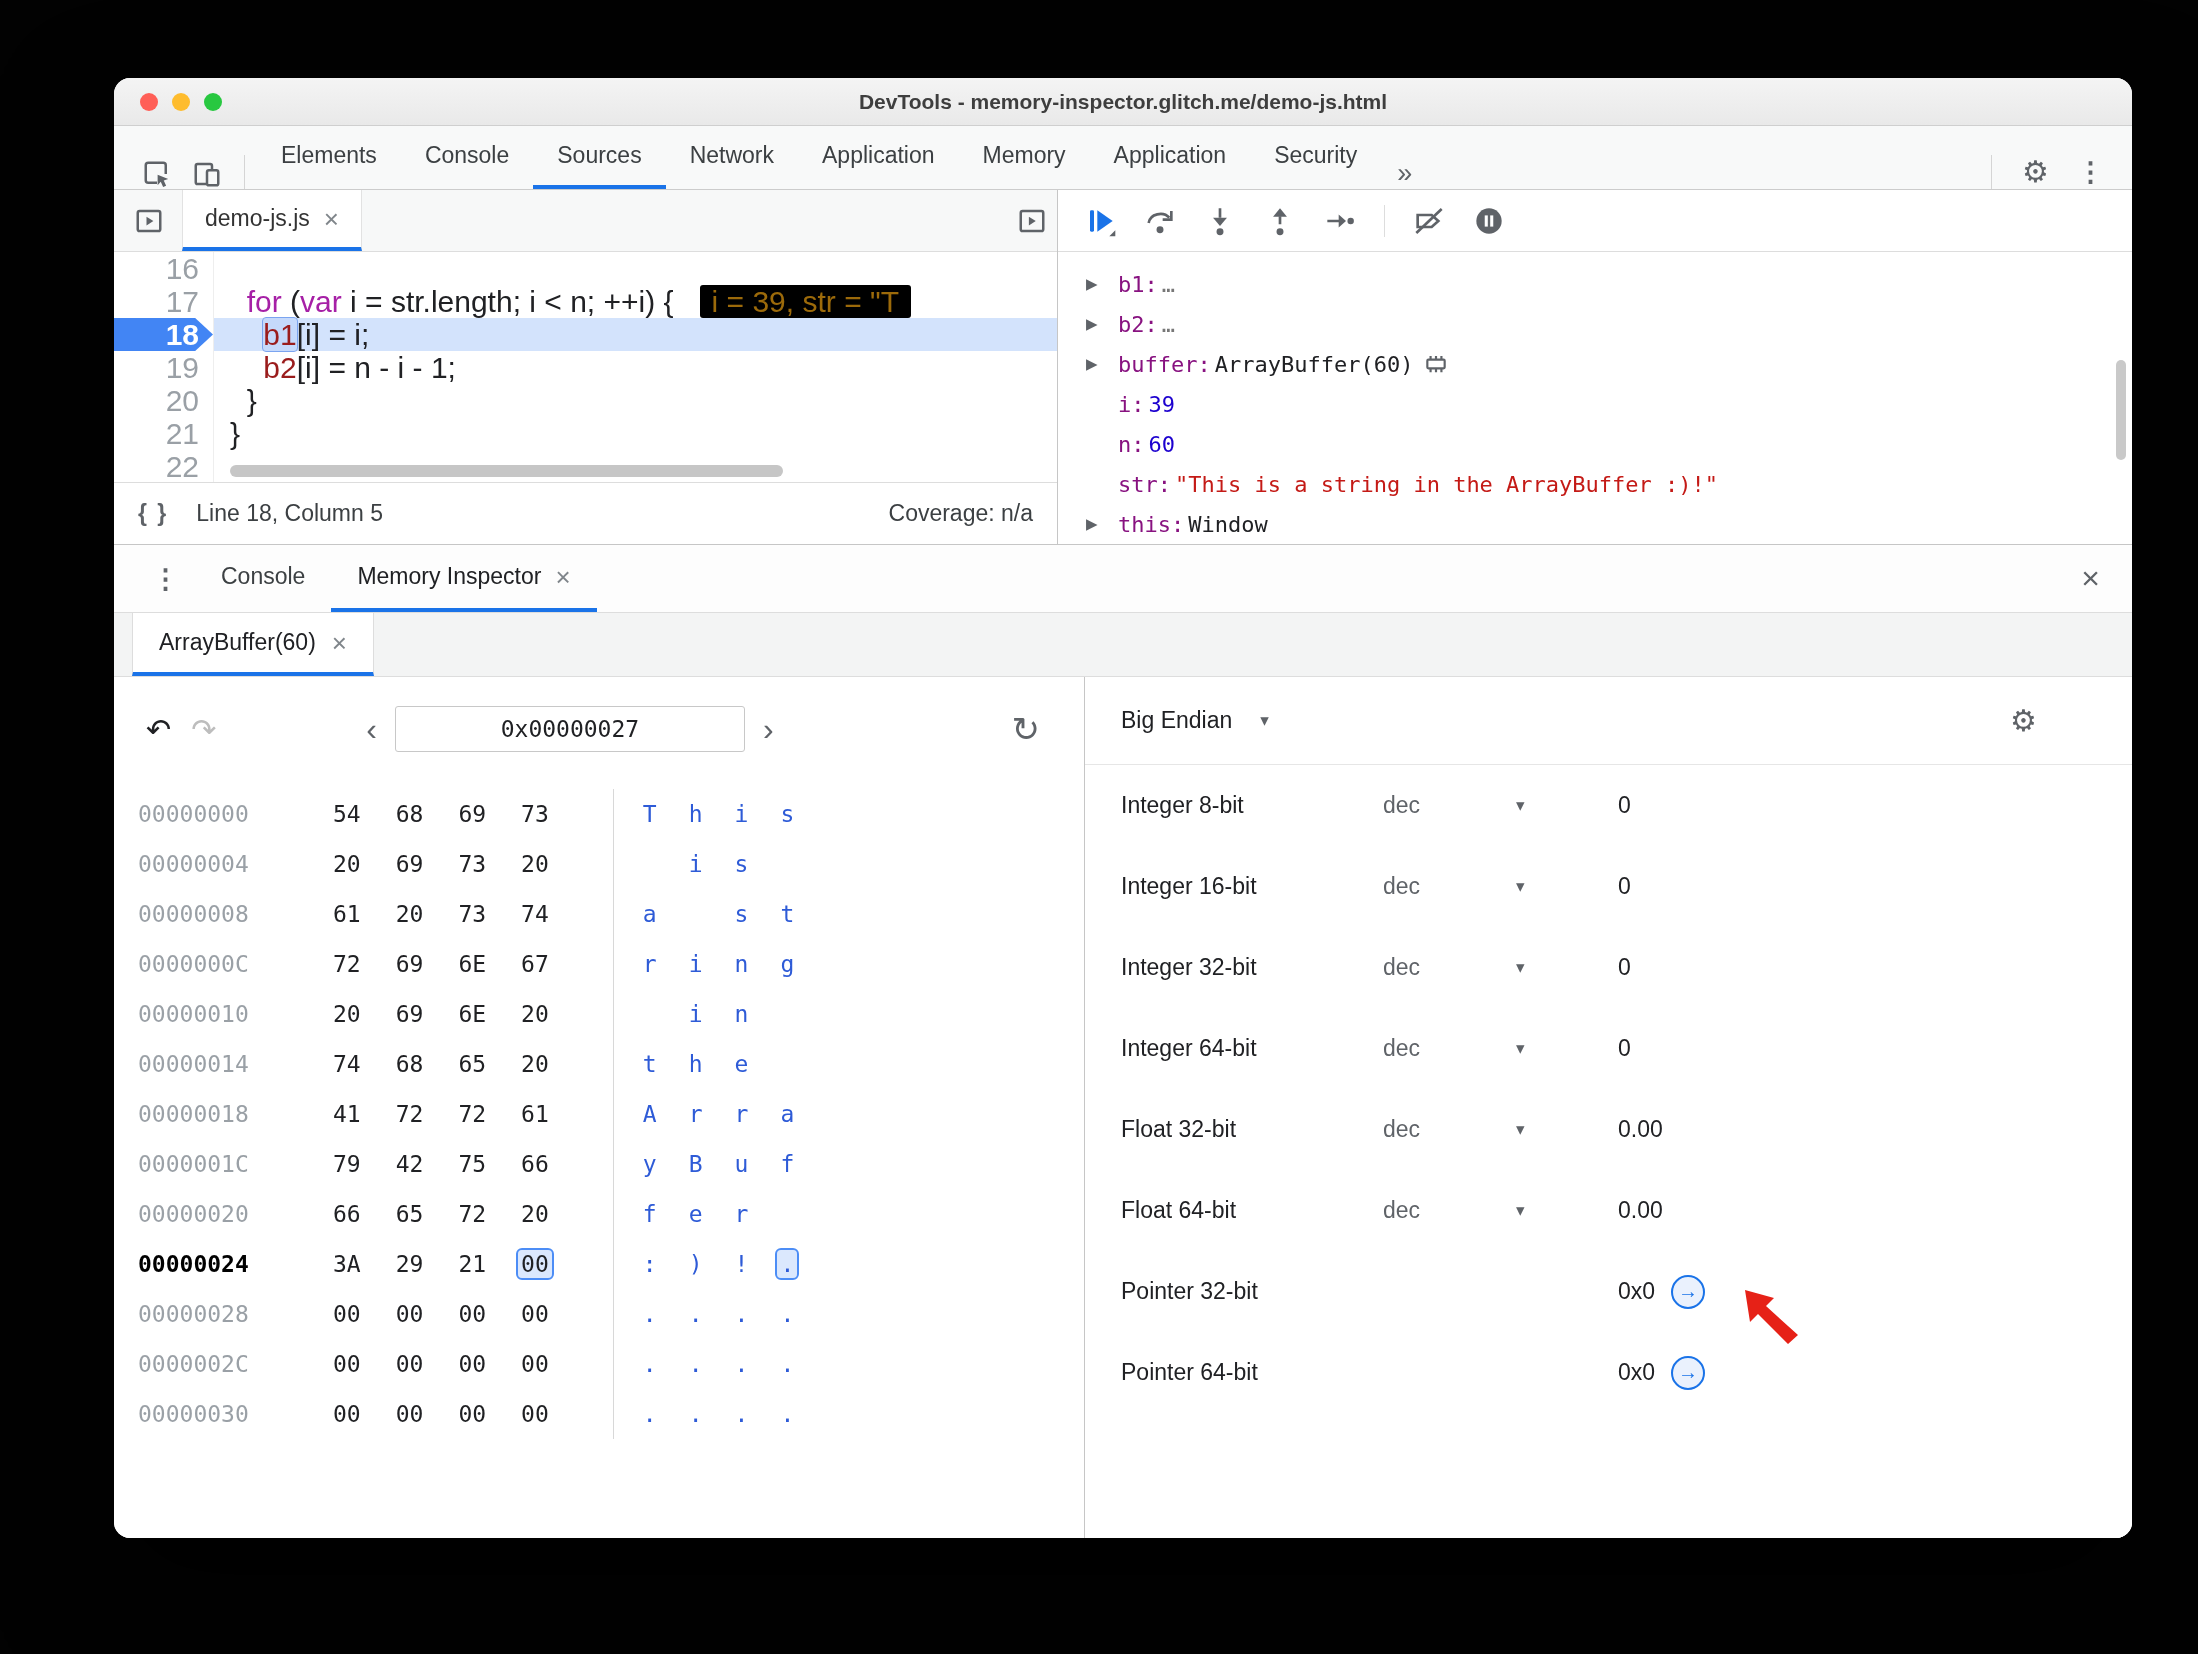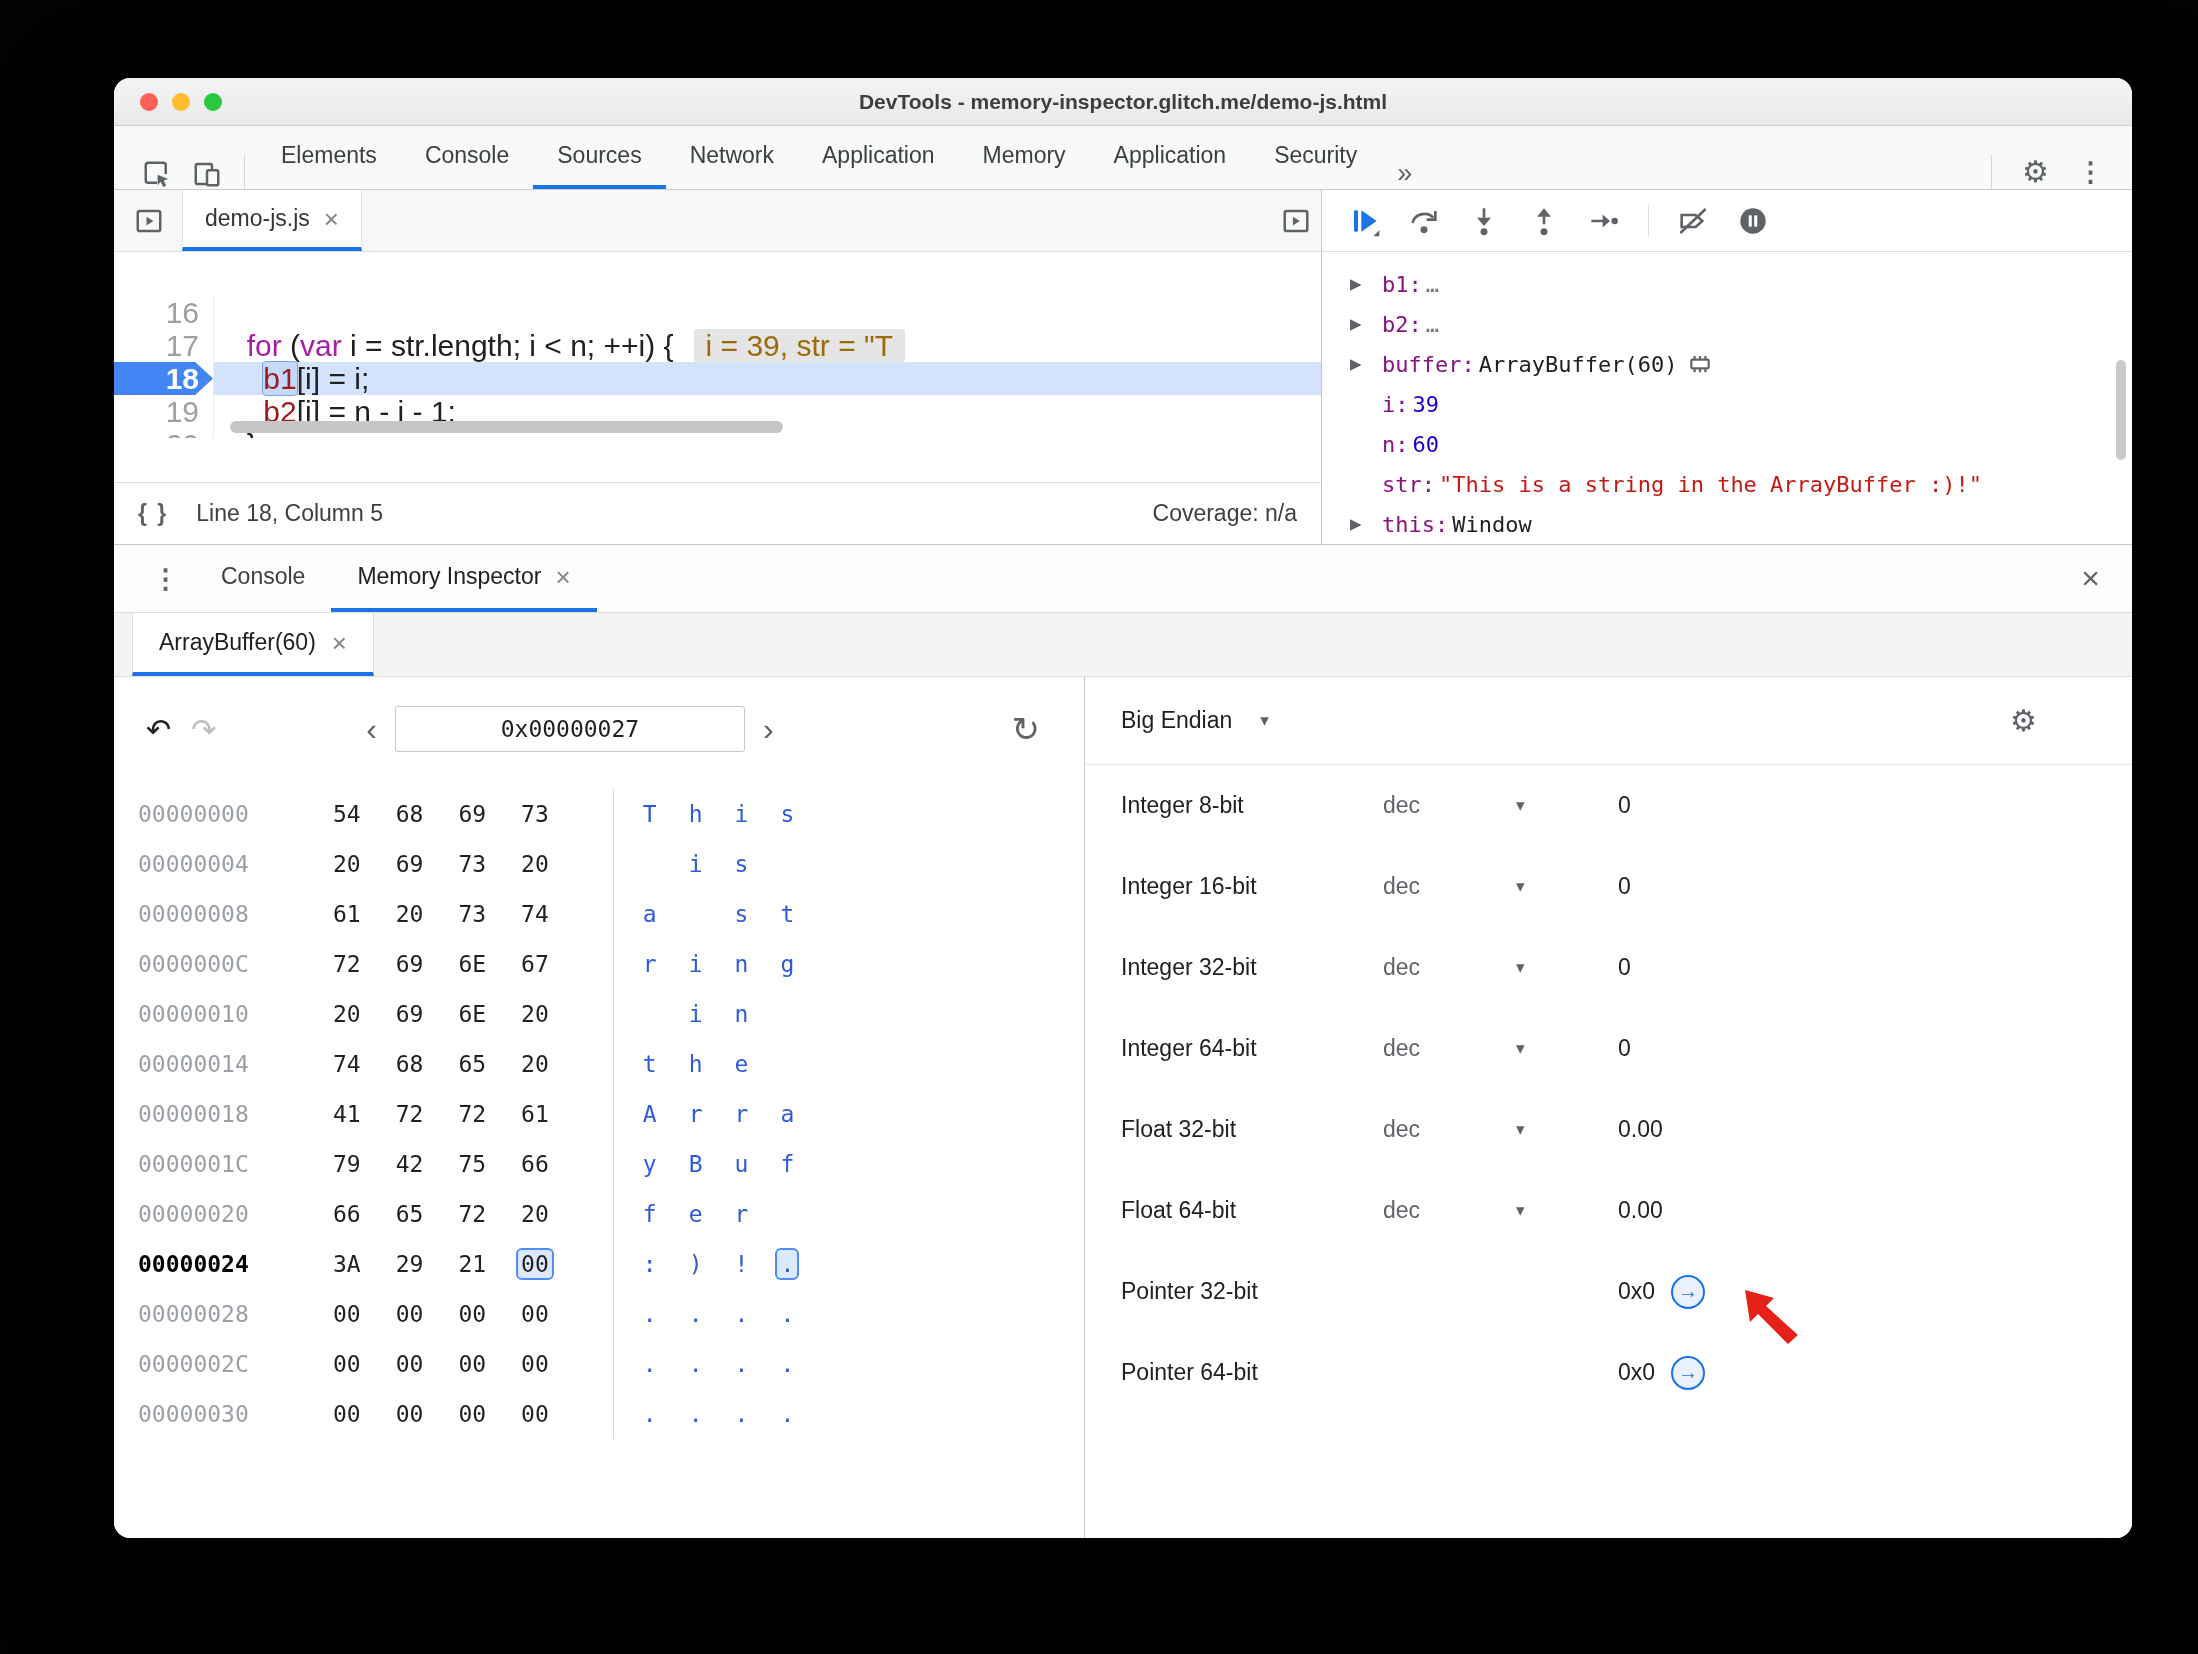--- a/index.html
+++ b/index.html
@@ -27,21 +27,21 @@
   .main-tab { height:100%; display:flex; align-items:center; padding:0 24px; font-size:23px;
               color:#3c4043; border-bottom:4px solid transparent; }
   .main-tab.active { border-bottom-color:#1a73e8; }
   .more-tabs { font-size:27px; color:#5f6368; padding:0 16px; }
   .tb-right { margin-left:auto; display:flex; align-items:center; gap:8px; }
   .glyph-gear { font-size:30px; color:#5f6368; }
   .glyph-kebab { font-size:27px; color:#5f6368; font-weight:bold; }
 
   
   .top-split { height:354px; flex:none; display:flex; }
-  .sources-pane { width:1208px; flex:none; display:flex; flex-direction:column; border-right:1px solid #c6c6c6;gap:44px; }
+  .sources-pane { width:944px; flex:none; display:flex; flex-direction:column; border-right:1px solid #c6c6c6; }
   .file-tabbar { height:62px; flex:none; background:#f7f8f8; border-bottom:1px solid #ddd;
                  display:flex; align-items:center; padding-left:10px; }
   .file-tab { height:100%; display:flex; align-items:center; gap:14px; padding:0 22px;
               background:#fff; border-left:1px solid #e2e2e2; border-right:1px solid #e2e2e2;
               border-bottom:4px solid #1a73e8; font-size:23px; color:#333; margin-left:8px; }
   .close-x { color:#80868b; font-size:26px; line-height:1; }
   .ftb-spacer { flex:1; }
 
   .code-editor { flex:1; display:flex; position:relative; overflow:hidden;
                  font-family:Liberation Sans, sans-serif; font-size:30px; line-height:33px; background:#fff; }
@@ -49,21 +49,21 @@
   .gutter-line { height:33px; text-align:right; padding-right:14px; color:#9aa0a6; }
   .gutter-line.current { background:#4285f4; color:#fff; font-weight:600;
                          clip-path:polygon(0 0,82% 0,100% 50%,82% 100%,0 100%); }
   .code-lines { flex:1; }
   .code-line { height:33px; white-space:pre; padding-left:16px; }
   .code-line.current { background:#d3e3fc; }
   .tok { color:#202124; }
   .tok-kw { color:#a620a6; }
   .tok-var { color:#9a1c1c; }
   .tok-boxed { background:#c5d9fb; outline:1px solid #7ba4f0; border-radius:3px; }
-  .inline-annotation { display:inline-block; margin-left:20px; background:#e5e5e5; color:#9c6a0a;
+  .inline-annotation { display:inline-block; margin-left:26px; background:#000000; color:#9c6a0a;
                        padding:0 12px; border-radius:3px; }
   .editor-hscrollbar { position:absolute; left:116px; bottom:5px; width:553px; height:12px;
                        background:#c6c6c6; border-radius:6px; }
 
   .source-status-bar { height:62px; flex:none; border-top:1px solid #ddd; display:flex;
                        align-items:center; padding:0 24px; gap:28px; font-size:23px; color:#3c4043; background:#fff; }
   .format-glyph { color:#5f6368; font-weight:600; letter-spacing:2px; }
   .coverage { margin-left:auto; }
 
   .debugger-pane { flex:1; position:relative; background:#fff; }

